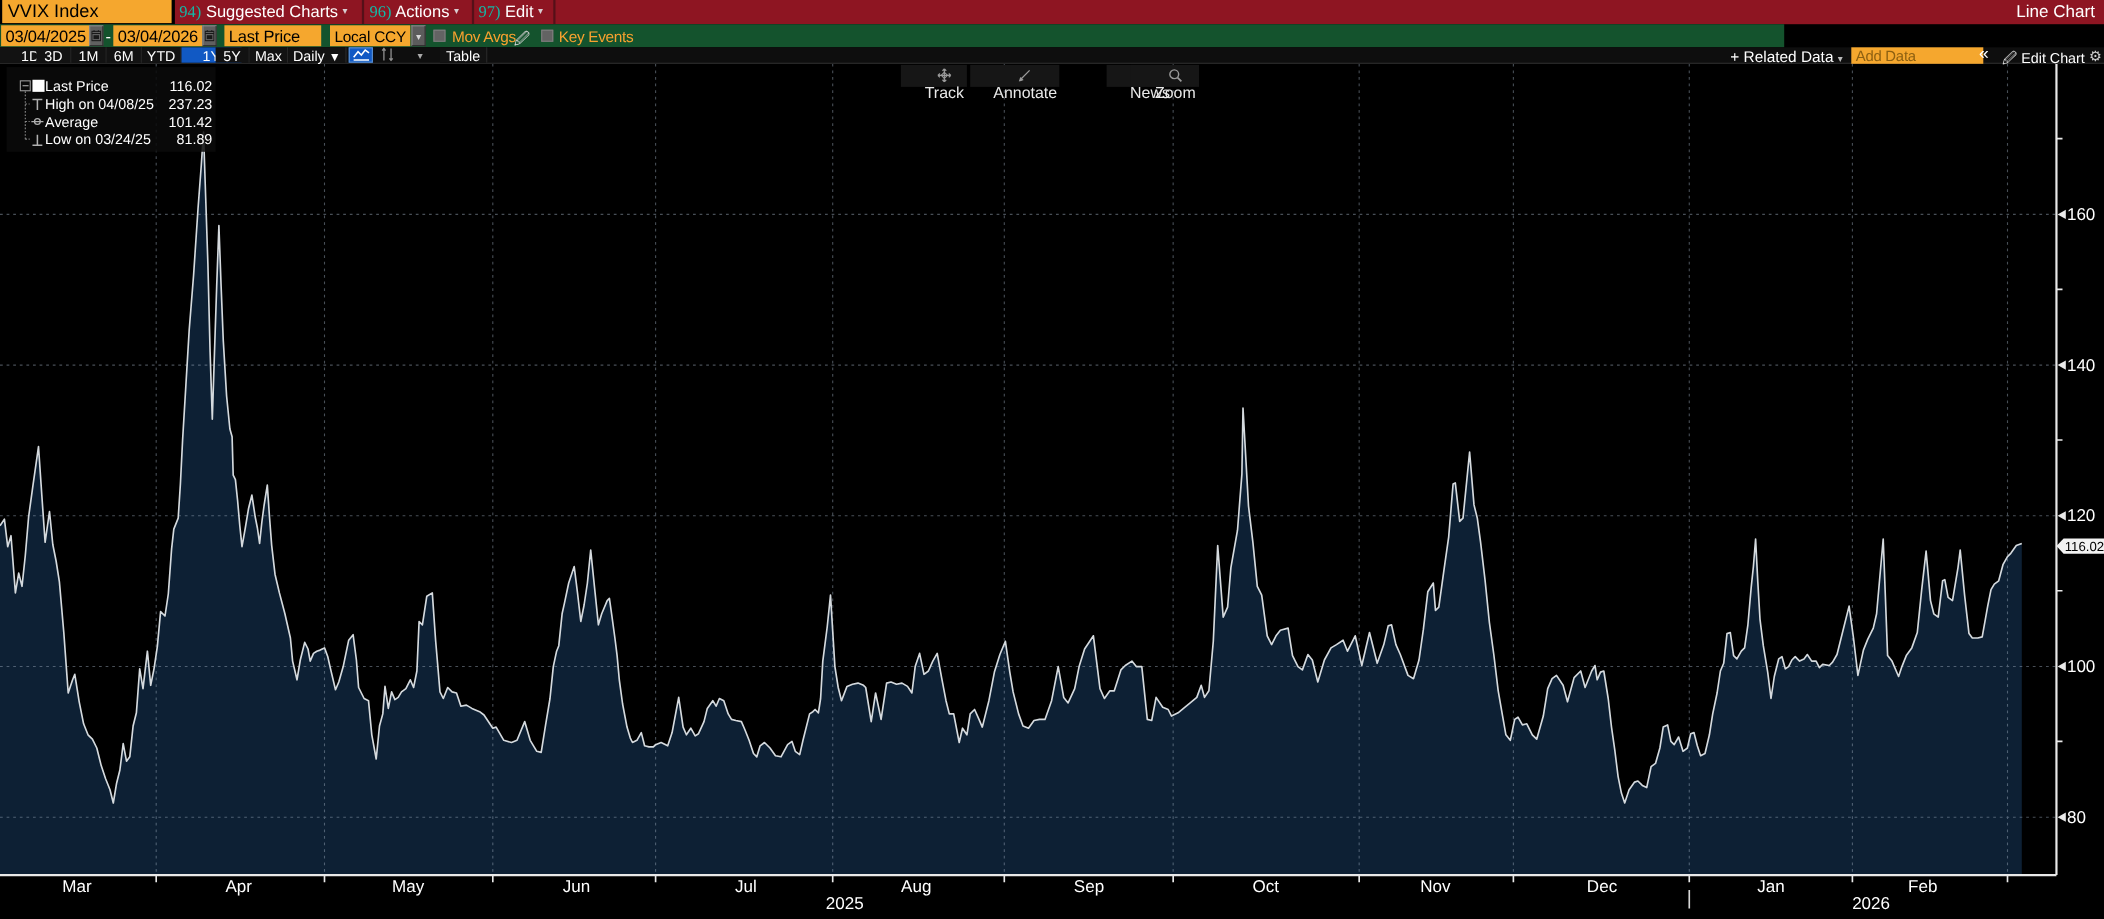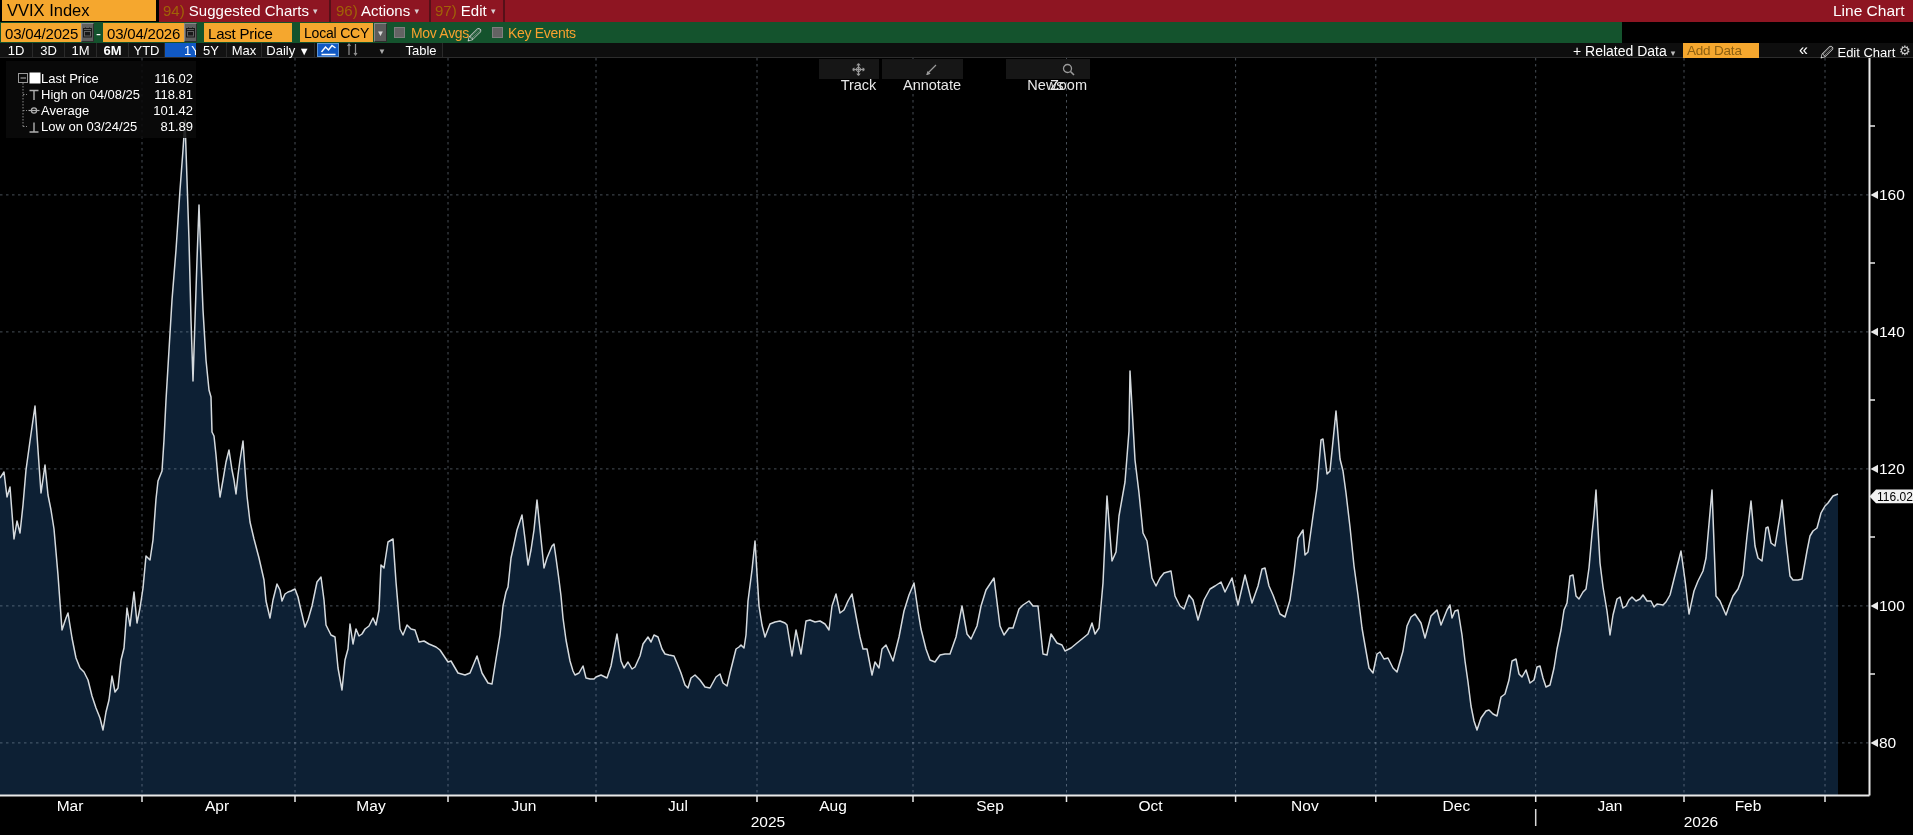--- a/index.html
+++ b/index.html
@@ -3,21 +3,21 @@
 <meta charset="utf-8">
 <style>
 * { margin:0; padding:0; box-sizing:border-box; }
 html,body { width:1913px; height:835px; background:#000; overflow:hidden;
   font-family:"Liberation Sans", sans-serif; }
 #row1 { position:absolute; left:0; top:0; width:1913px; height:22px; background:#000; }
 #row1red { position:absolute; left:159px; top:0; width:1754px; height:22px; background:#8e1522; }
 .tbox { position:absolute; background:#f5a72e; color:#000000; }
 #sec-label { left:2px; top:0px; width:154px; height:21px; font-size:16.5px; padding:1px 0 0 5px; }
 .r1item { position:absolute; top:2px; height:20px; color:#fff; font-size:15px; }
-.r1num { color:#a16207; }
+.r1num { color:#14b8a6;font-family:Liberation Serif, serif; }
 .r1sep { position:absolute; top:0; width:2px; height:22px; background:#551018; }
 .caret { font-size:9px; color:#d8cdd0; position:relative; top:-2px; }
 #row2 { position:absolute; left:0; top:22px; width:1622px; height:21px; background:#14532d; }
 .datebox { position:absolute; top:1px; height:19px; background:#f5a72e; color:#000; font-size:15px; padding:1.5px 0 0 4px; letter-spacing:-0.2px; white-space:nowrap; overflow:hidden; }
 .calbtn { position:absolute; top:1px; width:13px; height:19px; background:#606060; color:#191919; font-size:12px; text-align:center; padding-top:3px; line-height:10px; border:1px solid #8a8a8a; border-right-color:#2e2e2e; border-bottom-color:#2e2e2e; }
 .ddbtn { position:absolute; top:1px; width:13px; height:19px; background:#5c5c5c; color:#d8d8d8; font-size:8px; text-align:center; padding-top:5px; border:1px solid #888; border-right-color:#2e2e2e; border-bottom-color:#2e2e2e; }
 .chk { position:absolute; top:5px; width:11px; height:11px; background:#636363; border:1px solid #7e7e7e; }
 .amber { position:absolute; color:#f8a12f; }
 .white2 { position:absolute; color:#fff; }
 #row3 { position:absolute; left:0; top:43px; width:1913px; height:15px; background:#0e0e0e; border-bottom:1px solid #2d2d2d; }
@@ -101,39 +101,39 @@
   <div class="datebox" style="left:300px; width:73px; font-size:14px;">Local CCY</div>
   <div class="ddbtn" style="left:374px;">▼</div>
   <div class="chk" style="left:394px;"></div>
   <div class="amber" style="left:411px; top:3px; font-size:14px; letter-spacing:-0.3px;">Mov Avgs</div>
   <div class="white2" style="left:467px; top:3px; color:#cfcfcf; font-size:14px;">🖉</div>
   <div class="chk" style="left:492px;"></div>
   <div class="amber" style="left:508px; top:3px; font-size:14px; letter-spacing:-0.3px;">Key Events</div>
 </div>
 
 <div id="row3">
-  <div class="rbtn" style="left:0px; width:33px;">1D</div>
+  <div class="rbtn" style="left:0px; width:56px;">1D</div>
   <div class="rbtn" style="left:33px; width:32px;">3D</div>
   <div class="rbtn" style="left:65px; width:32px;">1M</div>
-  <div class="rbtn" style="left:97px; width:32px;font-weight:bold;">6M</div>
+  <div class="rbtn" style="left:97px; width:32px;">6M</div>
   <div class="rbtn" style="left:129px; width:36px;">YTD</div>
   <div class="rbtn sel" style="left:165px; width:55px;">1Y</div>
   <div class="rbtn" style="left:196px; width:31px;">5Y</div>
   <div class="rbtn" style="left:227px; width:35px;">Max</div>
   <div class="rbtn" style="left:262px; width:53px;">Daily <span style="font-size:11px;">▼</span></div>
   <div class="rbtn sel" style="left:317px; width:22px; border:1px solid #5e93d2;"><svg width="17" height="12" viewBox="0 0 17 12">
         <path d="M1.5,8 L5.5,3 L8.5,6 L12,1.5 L15.5,4 M1.5,10.5 L15.5,10.5" stroke="#fff" stroke-width="1.4" fill="none"></path>
       </svg></div>
   <div class="rbtn" style="left:342px; width:20px; background:transparent; border:none;"><svg width="15" height="13" viewBox="0 0 15 13">
         <path d="M4,1 L4,12 M2.5,3 L4,1 L5.5,3 M10.5,1 L10.5,12 M9,10 L10.5,12 L12,10" stroke="#8f8f8f" stroke-width="1.2" fill="none"></path>
       </svg></div>
   <div class="rbtn" style="left:369px; width:26px; background:transparent; color:#aaa; font-size:8px; padding-top:4px; border:none;">▼</div>
   <div class="rbtn" style="left:400px; width:43px;">Table</div>
   <div class="white2" style="left:1573px; top:0px; font-size:14px;">+ Related Data <span style="font-size:9px; color:#bbb;">▾</span></div>
-  <div class="datebox" style="left:1683px; top:0px; width:76px; height:15px; color:#8d6011; font-size:13.5px; padding:0 18px 0 4px;">Add Data</div>
+  <div class="datebox" style="left:1683px; top:0px; width:120px; height:15px; color:#8d6011; font-size:13.5px; padding:0 18px 0 4px;">Add Data</div>
   <div class="white2" style="left:1799px; top:-2px; font-size:16px;">«</div>
   <div class="white2" style="left:1820px; top:0px; font-size:13px;"><span style="color:#d8d8d8; font-size:13px;">🖉</span> Edit Chart</div>
   <div class="white2" style="left:1899px; top:0px; font-size:13px; color:#cfcfcf;">⚙</div>
 </div>
 
 <div id="legend">
   <svg width="190" height="77" style="position:absolute; left:0; top:0;">
     <rect x="12.5" y="12.5" width="9" height="9" fill="none" stroke="#9a9a9a"></rect>
     <path d="M14.5,17 L20,17" stroke="#bbb" stroke-width="1"></path>
     <path d="M17,22 L17,65.5 M17,33.5 L21,33.5 M17,49.5 L21,49.5 M17,65.5 L21,65.5" stroke="#888" stroke-width="1" stroke-dasharray="1.5,1.5"></path>
@@ -142,21 +142,21 @@
     <path d="M22.5,49.5 L33.5,49.5" stroke="#b0b0b0" stroke-width="1.2"></path>
     <circle cx="28" cy="49.5" r="2.6" fill="none" stroke="#b0b0b0" stroke-width="1.2"></circle>
     <path d="M23.5,71 L32.5,71 M28,71 L28,61.5" stroke="#b0b0b0" stroke-width="1.4"></path>
   </svg>
   <div class="lrow" style="top:9.5px;">
       <span class="lname">Last Price</span>
       <span class="lval">116.02</span>
     </div>
   <div class="lrow" style="top:25.5px;">
       <span class="lname">High on 04/08/25</span>
-      <span class="lval">118.81</span>
+      <span class="lval">237.23</span>
     </div>
   <div class="lrow" style="top:41.5px;">
       <span class="lname">Average</span>
       <span class="lval">101.42</span>
     </div>
   <div class="lrow" style="top:57.5px;">
       <span class="lname">Low on 03/24/25</span>
       <span class="lval">81.89</span>
     </div>
 </div>

